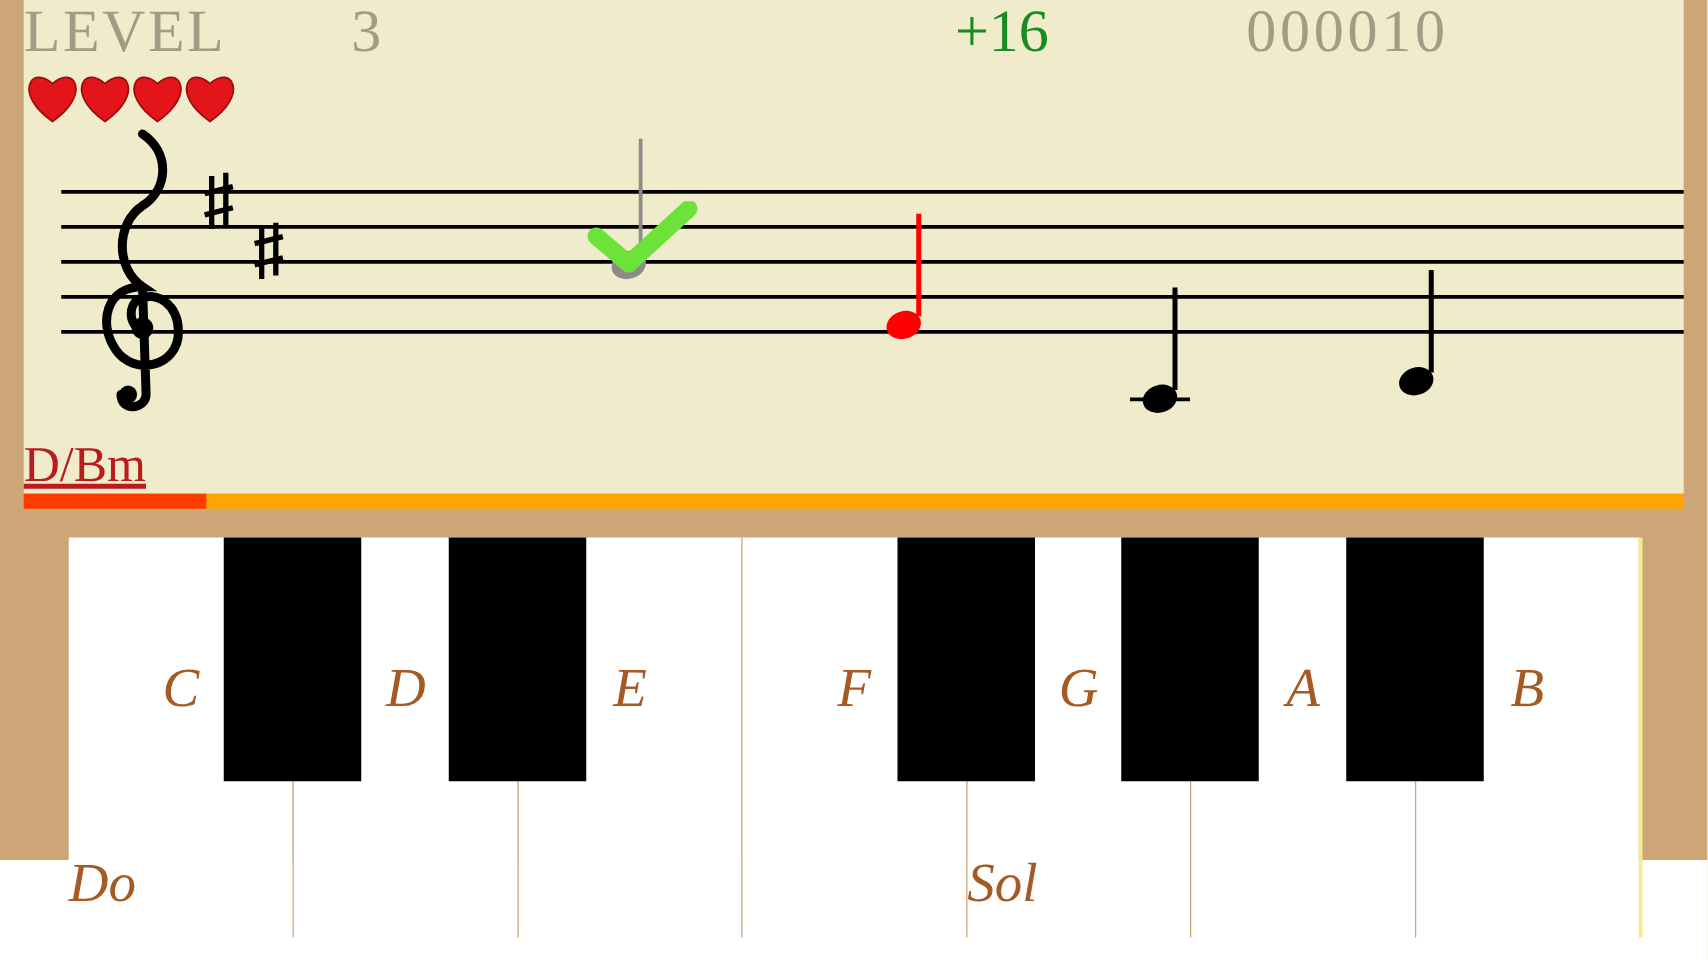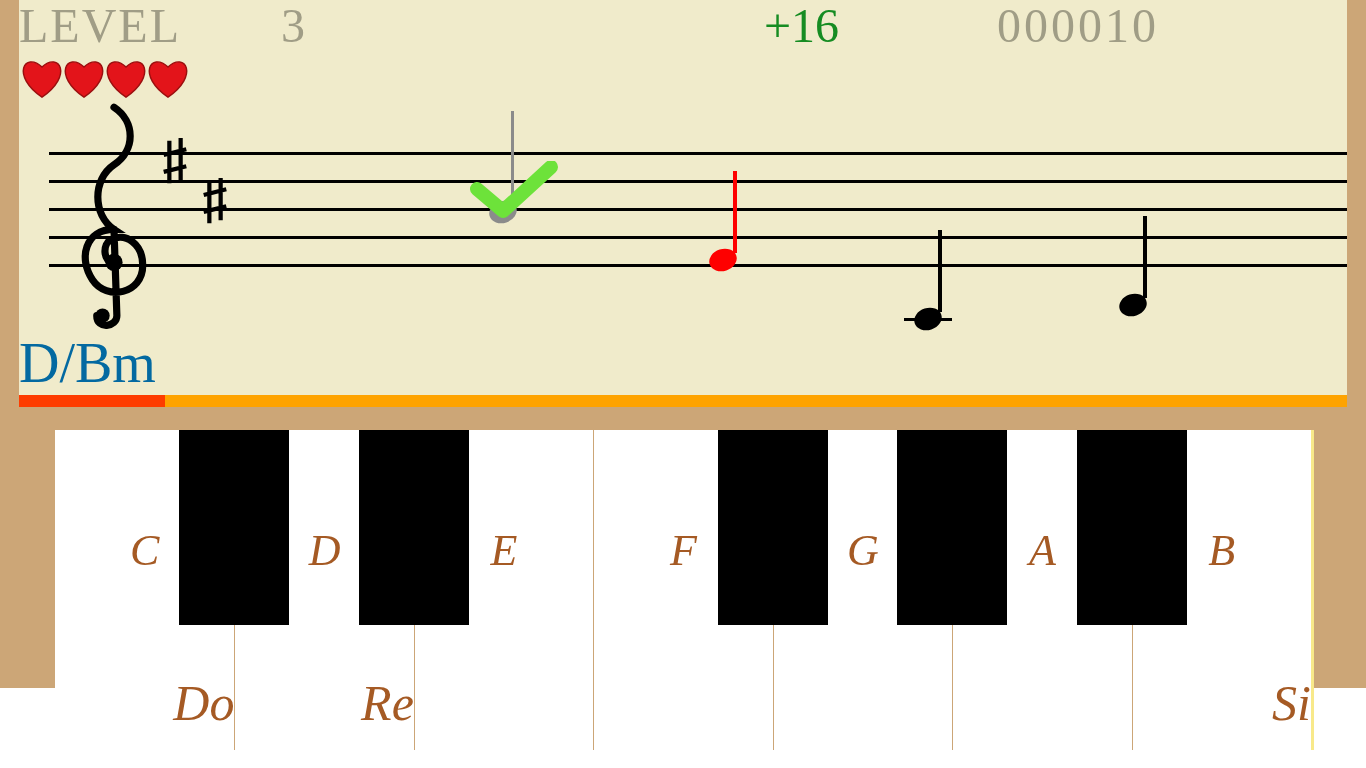--- a/index.html
+++ b/index.html
@@ -5,36 +5,36 @@
   html,body{margin:0;padding:0;width:1366px;height:768px;overflow:hidden;font-family:"Comic Sans MS","Segoe Print","Brush Script MT",cursive;}
   #frame{position:relative;width:1366px;height:688px;background:#CCA677;}
   
   #staff-panel{position:absolute;left:19px;top:0;width:1328px;height:395px;background:#F0EBCB;}
   #level-label{position:absolute;left:0;top:-2px;font-size:48px;color:#A09D86;letter-spacing:2px;}
   #level-num{position:absolute;left:262px;top:-2px;font-size:48px;color:#A09D86;}
   #points{position:absolute;left:745px;top:-2px;font-size:48px;color:#168C22;font-weight:500;}
   #score{position:absolute;left:978px;top:-2px;font-size:48px;color:#A09D86;letter-spacing:3px;}
   #hearts{position:absolute;left:0px;top:55px;height:44px;}
   .heart{display:inline-block;width:46px;height:44px;vertical-align:top;margin-right:-4px;}
-  #key-label{position:absolute;left:0;bottom:0;font-size:56px;color:#0369a1;}
+  #key-label{position:absolute;left:0;bottom:0;font-size:40px;color:#b91c1c;text-decoration:underline;}
   
   .staff-line{position:absolute;left:30px;width:1298px;height:3px;background:#000;}
   
   .note{position:absolute;}
   .note-head{width:28px;height:22px;border-radius:50%;transform:rotate(-18deg);}
   .note-stem{position:absolute;width:4px;background:currentColor;}
   
   #progress{position:absolute;left:19px;top:395px;width:1328px;height:12px;background:#FEA300;}
   #progress-fill{height:12px;background:#FE3C00;}
   
   #piano{position:absolute;left:55px;top:430px;width:1256px;height:320px;}
   .white-key{position:absolute;top:0;height:320px;background:#fff;border-left:1px solid #CCA677;box-sizing:border-box;}
   .white-key:first-child{border-left:none;}
   .key-letter{position:absolute;top:95px;width:100%;text-align:center;color:#A55A24;font-size:44px;font-style:italic;}
-  .key-solfege{position:absolute;bottom:18px;width:100%;text-align:right;color:#A55A24;font-size:50px;font-style:italic;}
+  .key-solfege{position:absolute;bottom:18px;width:100%;text-align:left;color:#A55A24;font-size:44px;font-style:italic;}
   .black-key{position:absolute;top:0;height:195px;background:#000;width:110px;}
   #piano-right-edge{position:absolute;top:0;right:-3px;width:3px;height:320px;background:#F8E98A;}
 </style>
 </head>
 <body>
 
 <div id="frame">
 
   <div id="staff-panel">
     <div id="level-label">LEVEL</div>
@@ -102,37 +102,36 @@
   </div>
 
   <div id="piano">
 
   <div class="white-key" style="left: 0px; width: 179.429px;">
         <div class="key-letter">C</div>
         <div class="key-solfege">Do</div>
       </div>
       <div class="white-key" style="left: 179.429px; width: 179.429px;">
         <div class="key-letter">D</div>
-        <div class="key-solfege">Re</div>
       </div>
       <div class="white-key" style="left: 358.857px; width: 179.429px;">
         <div class="key-letter">E</div>
       </div>
       <div class="white-key" style="left: 538.286px; width: 179.429px;">
         <div class="key-letter">F</div>
       </div>
       <div class="white-key" style="left: 717.714px; width: 179.429px;">
         <div class="key-letter">G</div>
+        <div class="key-solfege">Sol</div>
       </div>
       <div class="white-key" style="left: 897.143px; width: 179.429px;">
         <div class="key-letter">A</div>
       </div>
       <div class="white-key" style="left: 1076.57px; width: 179.429px;">
         <div class="key-letter">B</div>
-        <div class="key-solfege">Si</div>
       </div>
       <div class="black-key" style="left: 124.429px;"></div>
       <div class="black-key" style="left: 303.857px;"></div>
       <div class="black-key" style="left: 662.714px;"></div>
       <div class="black-key" style="left: 842.143px;"></div>
       <div class="black-key" style="left: 1021.57px;"></div>
       <div id="piano-right-edge"></div>
     </div>
 
 </div>

